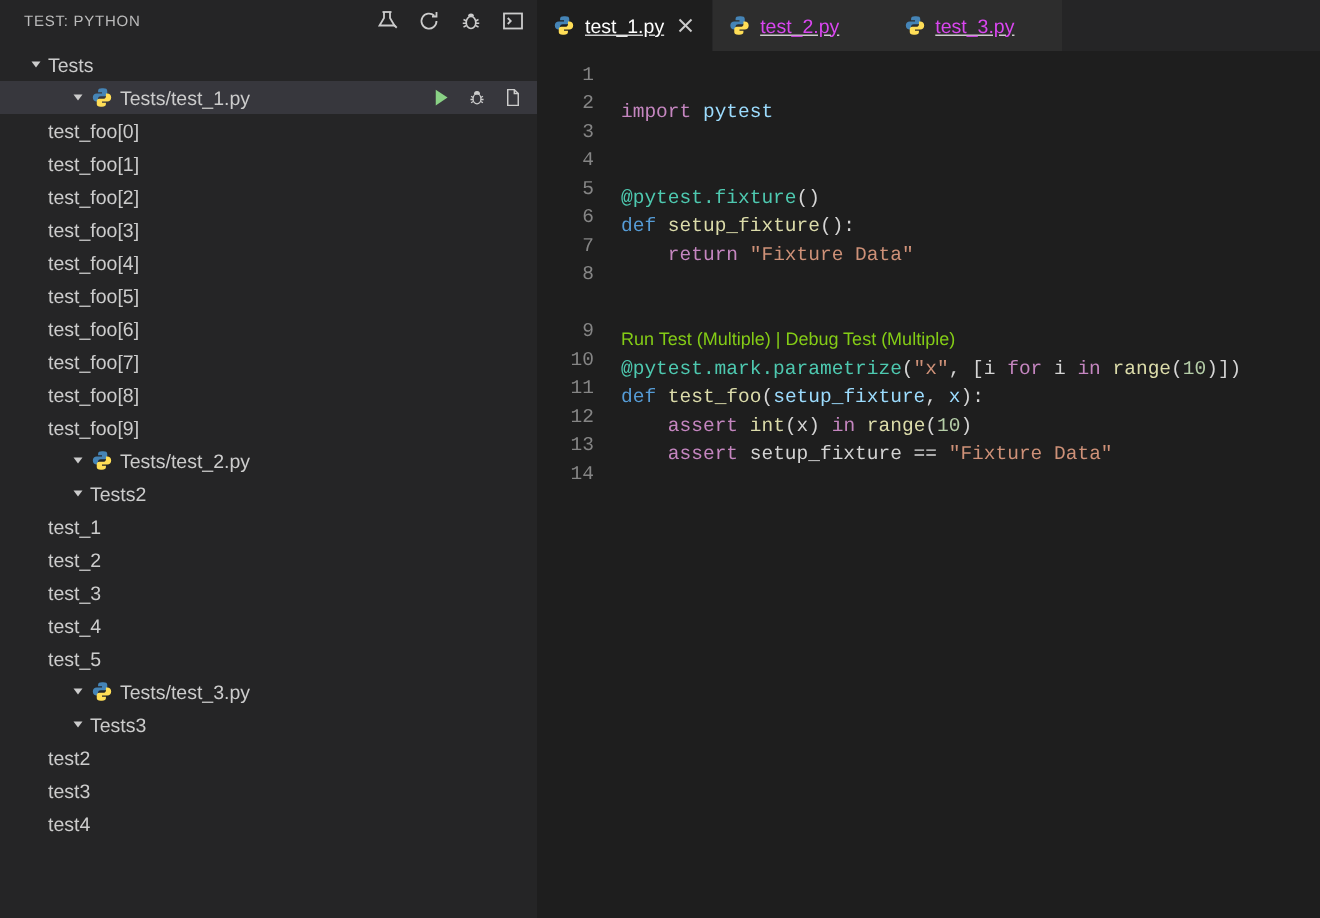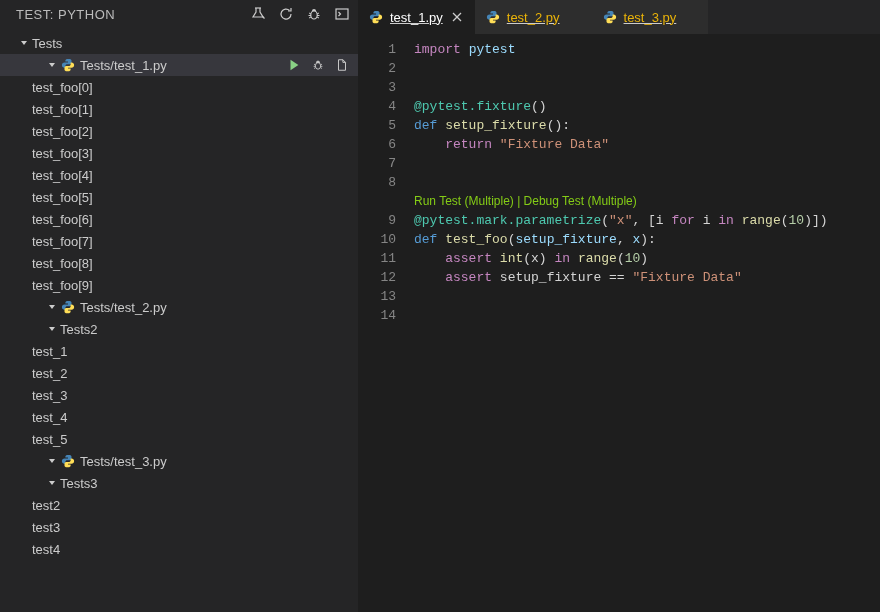--- a/index.html
+++ b/index.html
@@ -20,21 +20,21 @@
       display: flex;
       flex-direction: column;
       overflow: hidden;
     }
     .sidebar-header {
       height: 28px;
       display: flex;
       align-items: center;
       justify-content: space-between;
       padding: 0 8px 0 16px;
-      font-size: 13px;
+      font-size: 10px;
       letter-spacing: 0.5px;
       color: #bbbbbb;
     }
     .sidebar-header-title {
       text-transform: uppercase;
     }
     .sidebar-header-actions {
       display: flex;
       gap: 12px;
       align-items: center;
@@ -121,21 +121,21 @@
     }
     .tab {
       display: flex;
       align-items: center;
       padding: 0 10px;
       height: 100%;
       background: #2d2d2d;
       cursor: pointer;
       gap: 6px;
       font-size: 13px;
-      color: #eab308;
+      color: #d946ef;
     }
     .tab.active {
       background: #1e1e1e;
       color: #ffffff;
     }
     .tab .tab-close {
       width: 16px;
       height: 16px;
       visibility: hidden;
       display: flex;
@@ -163,20 +163,21 @@
       color: #858585;
       line-height: 19px;
       user-select: none;
     }
     .gutter .num { height: 19px; }
     .gutter .spacer { height: 19px; }
     .code {
       flex: 1;
       line-height: 19px;
       white-space: pre;
+      margin-top: 25px;
     }
     .code .line { height: 19px; }
     .codelens {
       color: #84cc16;
       font-family: 'Segoe UI', sans-serif;
       font-size: 12px;
       height: 19px;
       display: flex;
       align-items: center;
     }

